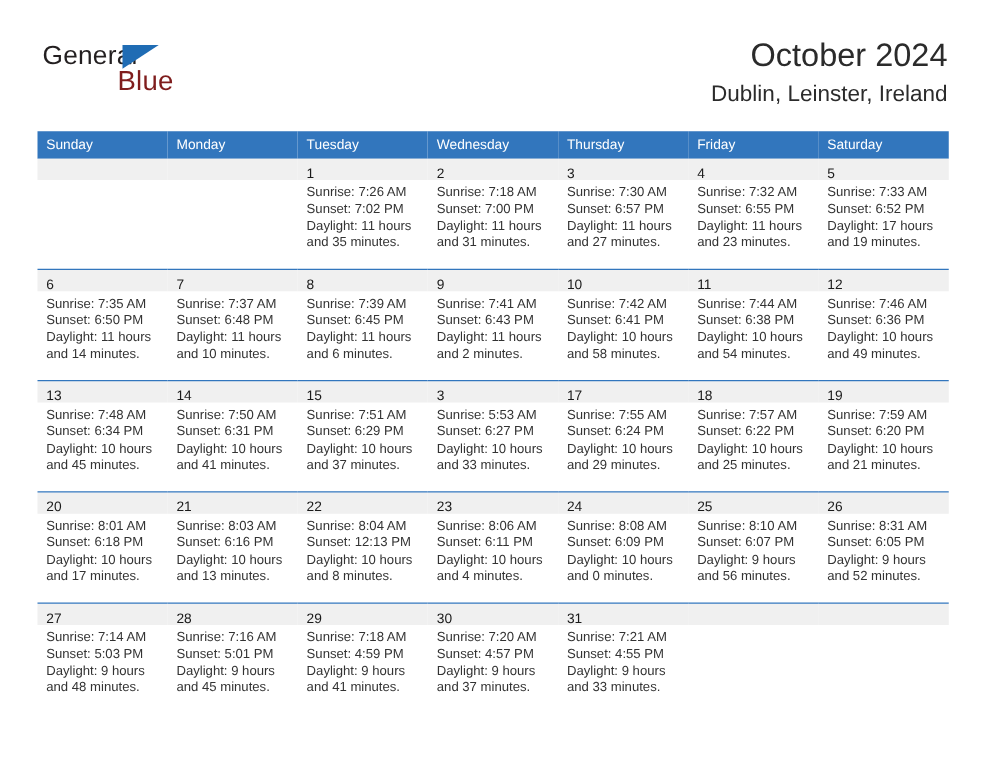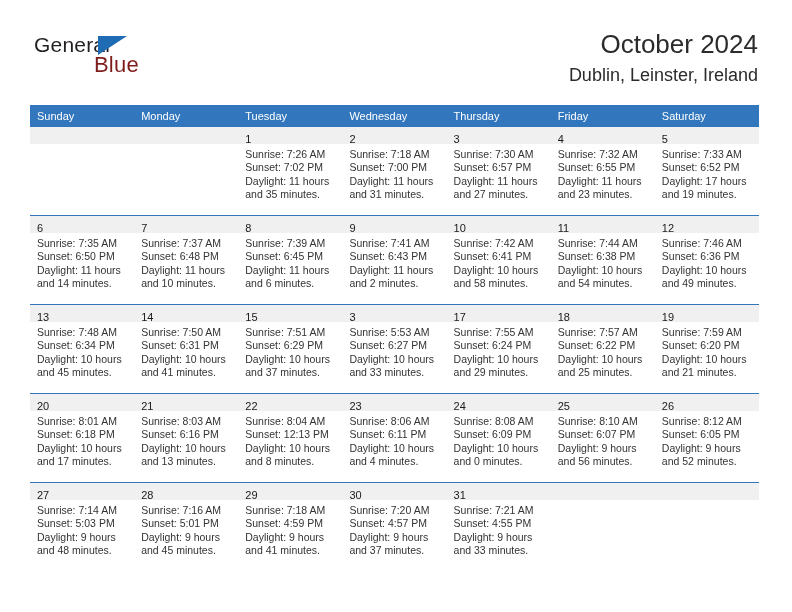--- a/index.html
+++ b/index.html
@@ -384,21 +384,21 @@
             <div class="daynum-strip"><span class="daynum">25</span></div>
             <div class="cell-body">
               <div class="cell-line">Sunrise: 8:10 AM</div>
               <div class="cell-line">Sunset: 6:07 PM</div>
               <div class="cell-line wrap">Daylight: 9 hours and 56 minutes.</div>
             </div>
           </td>
           <td>
             <div class="daynum-strip"><span class="daynum">26</span></div>
             <div class="cell-body">
-              <div class="cell-line">Sunrise: 8:12 AM</div>
+              <div class="cell-line">Sunrise: 8:31 AM</div>
               <div class="cell-line">Sunset: 6:05 PM</div>
               <div class="cell-line wrap">Daylight: 9 hours and 52 minutes.</div>
             </div>
           </td>
         </tr>
         <tr class="week">
           <td>
             <div class="daynum-strip"><span class="daynum">27</span></div>
             <div class="cell-body">
               <div class="cell-line">Sunrise: 7:14 AM</div>

